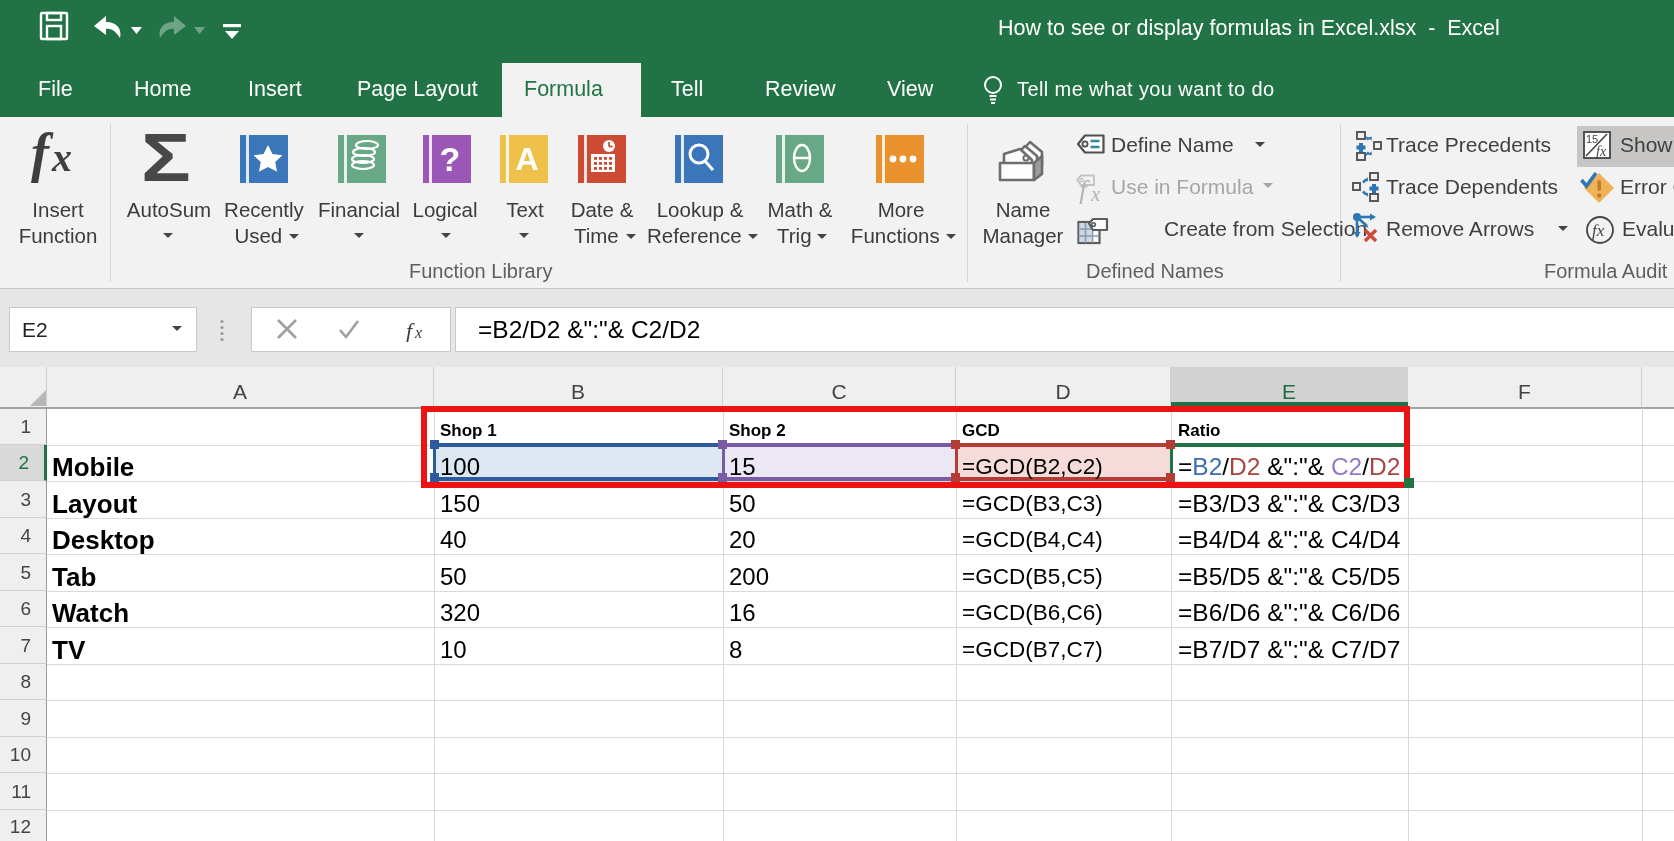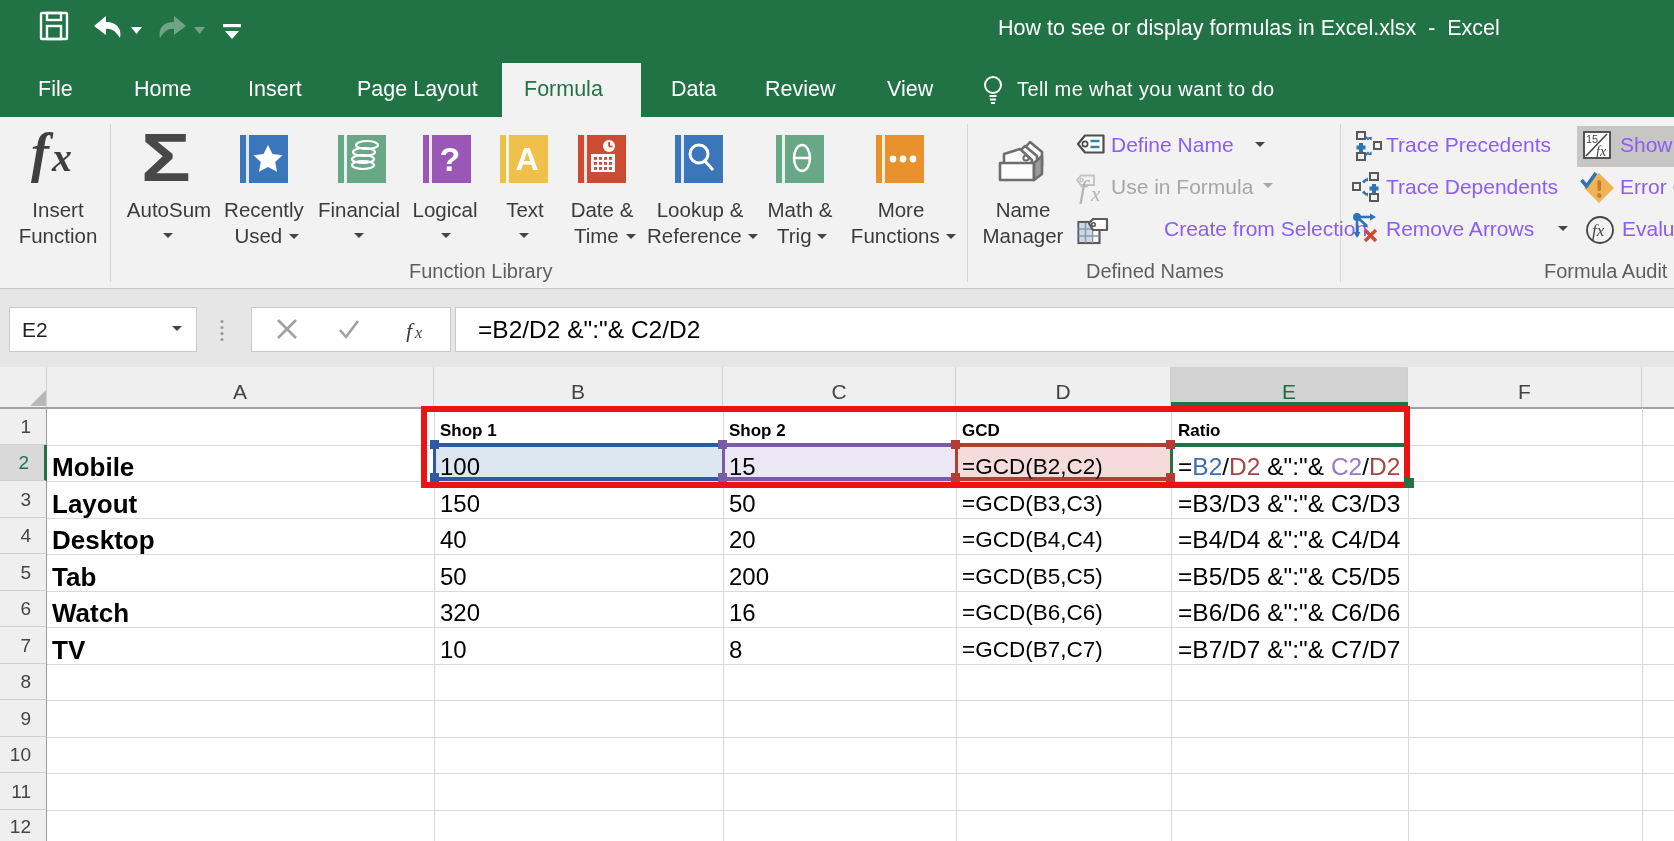--- a/index.html
+++ b/index.html
@@ -15,21 +15,21 @@
   #tabrow { left:0; top:62px; width:1674px; height:55px; background:#217346; }
   .tab { position:absolute; top:62px; height:55px; line-height:55px; color:#fff; font-size:21.5px; white-space:nowrap; }
   #tab-active { position:absolute; left:502px; top:63px; width:139px; height:54px; background:#f3f2f2; }
 
   
   #ribbon { left:0; top:117px; width:1674px; height:172px; background:#f3f2f2; border-bottom:1px solid #c6c6c6; }
   .rlabel { position:absolute; color:#3b3b3b; font-size:20.5px; text-align:center; white-space:nowrap; line-height:26px; }
   .grouplabel { position:absolute; color:#5f5f5f; font-size:20px; white-space:nowrap; }
   .vsep { position:absolute; width:1px; background:#d8d6d4; top:124px; height:158px; }
   .caret { position:absolute; width:0; height:0; border-left:5px solid transparent; border-right:5px solid transparent; border-top:5px solid #444; }
-  .smalllabel { position:absolute; color:#8b5cf6; font-size:21px; white-space:nowrap; }
+  .smalllabel { position:absolute; color:#404040; font-size:21px; white-space:nowrap; }
 
   
   #fbar { left:0; top:289px; width:1674px; height:78px; background:#e7e6e6; }
   .whitebox { position:absolute; background:#fff; border:1px solid #c8c8c8; }
 
   
   .colhead { position:absolute; top:367px; height:41px; line-height:49px; text-align:center; color:#444; font-size:21px; background:#efefef; border-right:1px solid #d0d0d0; }
   .rowhead { position:absolute; left:0; width:47px; height:37px; background:#efefef; text-align:right; padding-right:15px; color:#444; font-size:19px; border-right:1px solid #9b9b9b; border-bottom:1px solid #d0d0d0; }
   .gv { position:absolute; width:1px; background:#d9d9d9; top:408px; height:433px; }
   .gh { position:absolute; height:1px; background:#d9d9d9; left:47px; width:1627px; }
@@ -66,21 +66,21 @@
   </g>
 </svg>
 
 <div class="abs" id="tabrow"></div>
 <div id="tab-active"></div>
 <div class="tab" style="left:38px">File</div>
 <div class="tab" style="left:134px">Home</div>
 <div class="tab" style="left:248px">Insert</div>
 <div class="tab" style="left:357px">Page Layout</div>
 <div class="tab" style="left:524px;color:#217346">Formula</div>
-<div class="tab" style="left:671px">Data</div>
+<div class="tab" style="left:671px">Tell</div>
 <div class="tab" style="left:765px">Review</div>
 <div class="tab" style="left:887px">View</div>
 <div class="tab" style="left:1017px;font-size:20px;letter-spacing:0.4px">Tell me what you want to do</div>
 <svg class="abs" style="left:981px;top:74px" width="26" height="32" viewBox="0 0 26 32">
   <g stroke="#fff" fill="none" stroke-width="2">
     <circle cx="12" cy="11" r="8"></circle>
     <path d="M8.5 22 l7 0 M9 25.5 l6 0 M10 29 l4 0"></path>
   </g>
 </svg>
 

